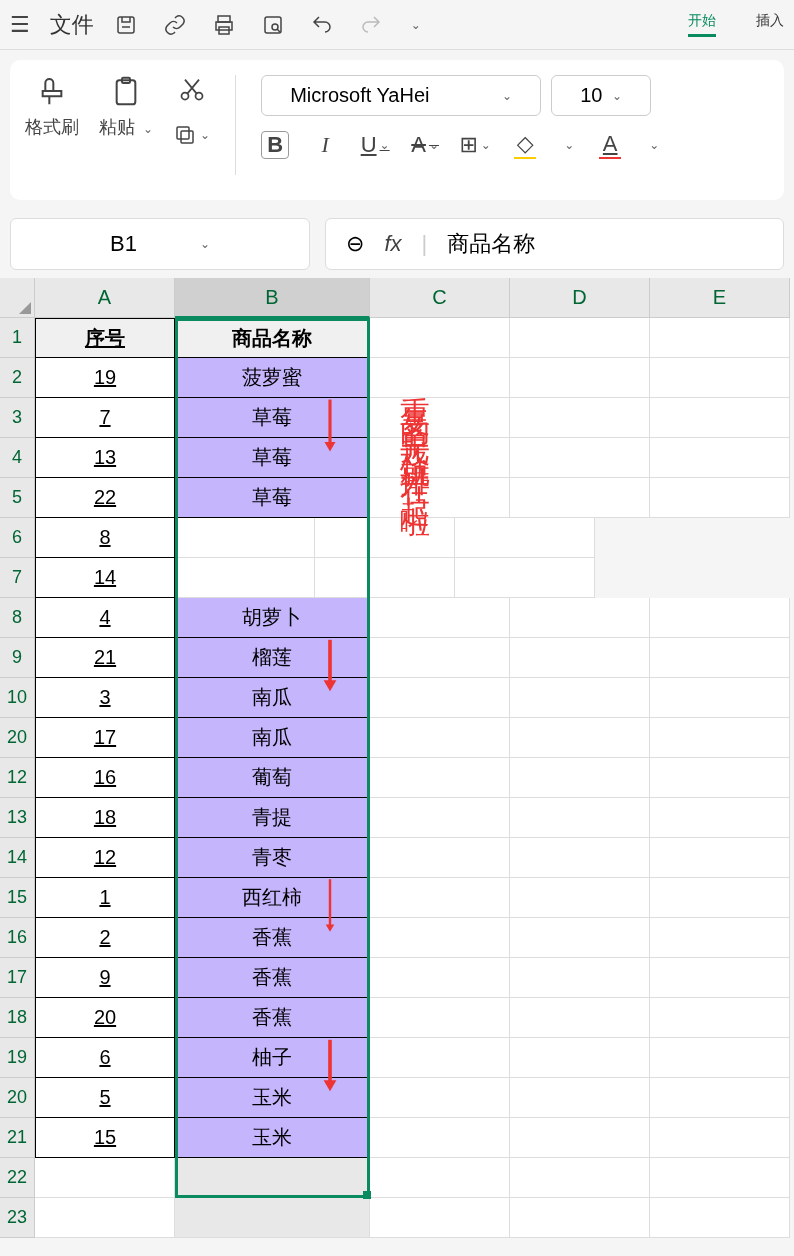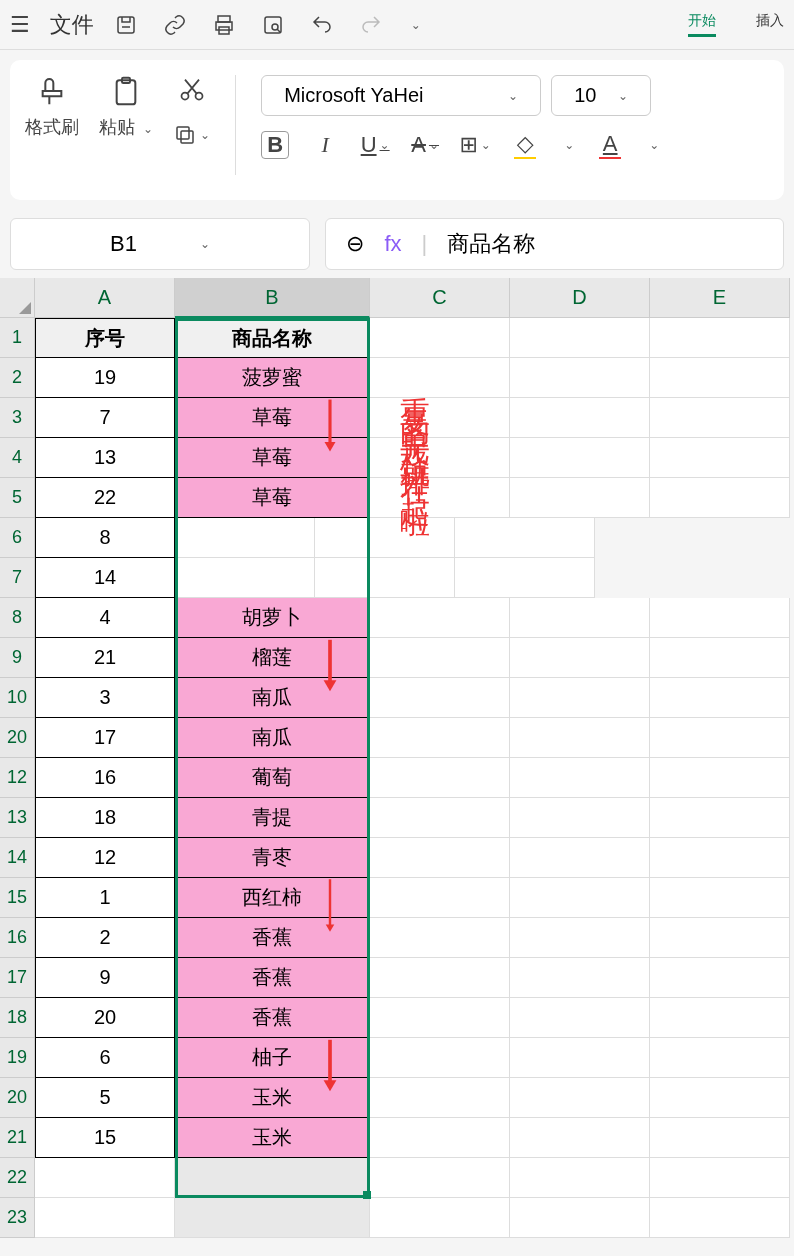--- a/index.html
+++ b/index.html
@@ -36,21 +36,21 @@
       gap: 20px;
       height: 140px;
     }
     .ribbon-group { display: flex; flex-direction: column; align-items: center; gap: 8px; }
     .ribbon-group svg { width: 32px; height: 32px; }
     .ribbon-label { font-size: 18px; color: #444; }
     .vert-sep { width: 1px; background: #ddd; height: 100px; margin: 0 5px; }
     .font-section { flex: 1; }
     .font-row { display: flex; gap: 10px; margin-bottom: 15px; }
     .font-select { 
-      border: 1px solid #ccc; border-radius: 6px; padding: 8px 22px; 
+      border: 1px solid #ccc; border-radius: 6px; padding: 8px 28px; 
       font-size: 20px; display: flex; align-items: center; 
       justify-content: space-between; background: #fff;
     }
     .font-name { width: 280px; }
     .font-size { width: 100px; }
     .format-row { display: flex; gap: 22px; align-items: center; }
     .format-btn { 
       width: 28px; height: 28px; display: flex; 
       align-items: center; justify-content: center;
       font-size: 22px; color: #444;
@@ -69,21 +69,21 @@
     .name-box {
       background: #fff; border: 1px solid #ddd; border-radius: 6px;
       padding: 10px 30px; display: flex; align-items: center;
       font-size: 22px; width: 300px; justify-content: center; gap: 60px;
     }
     .fx-box {
       background: #fff; border: 1px solid #ddd; border-radius: 6px;
       padding: 10px 20px; display: flex; align-items: center;
       font-size: 22px; flex: 1; gap: 20px;
     }
-    .fx-label { color: #8b5cf6; }
+    .fx-label { font-style: italic; color: #404040; }
     
     .grid-area { position: relative; display: flex; }
     .row-headers { width: 35px; }
     .corner { height: 40px; background: #e8e8e8; border-right: 1px solid #ccc; border-bottom: 1px solid #ccc; display: flex; align-items: flex-end; justify-content: flex-end; padding: 3px; }
     .corner::after { content: ''; width: 0; height: 0; border: 6px solid transparent; border-right-color: #999; border-bottom-color: #999; }
     .row-h { 
       height: 40px; background: #e8e8e8; border-right: 1px solid #ccc; 
       border-bottom: 1px solid #ccc; display: flex; align-items: center; 
       justify-content: center; font-size: 18px; color: #006633;
     }
@@ -99,22 +99,22 @@
     .col-C, .col-D, .col-E { width: 140px; }
     
     .data-grid { position: relative; }
     .data-row { display: flex; height: 40px; }
     .cell {
       border-right: 1px solid #ddd; border-bottom: 1px solid #ddd;
       display: flex; align-items: center; justify-content: center;
       font-size: 20px; background: #fff;
     }
     .hdr-cell { font-weight: bold; background: #f0f0f0; }
-    .data-cell-A { border: 1px solid #000; border-top: none; }
-    .data-cell-B { background: #f9a8d4; border: 1px solid #000; border-top: none; border-left: none; }
+    .data-cell-A { border: 1px solid #000; border-top: none; text-decoration: underline; }
+    .data-cell-B { background: #c4b5fd; border: 1px solid #000; border-top: none; border-left: none; }
     .first-row .data-cell-A, .first-row .data-cell-B { border-top: 1px solid #000; }
     
     .green-border {
       position: absolute; border: 3px solid #0a8a5f;
       left: 175px; top: 40px; width: 195px; height: 880px;
       pointer-events: none;
     }
     .green-handle {
       position: absolute; width: 8px; height: 8px;
       background: #0a8a5f; right: -4px; bottom: -4px;

